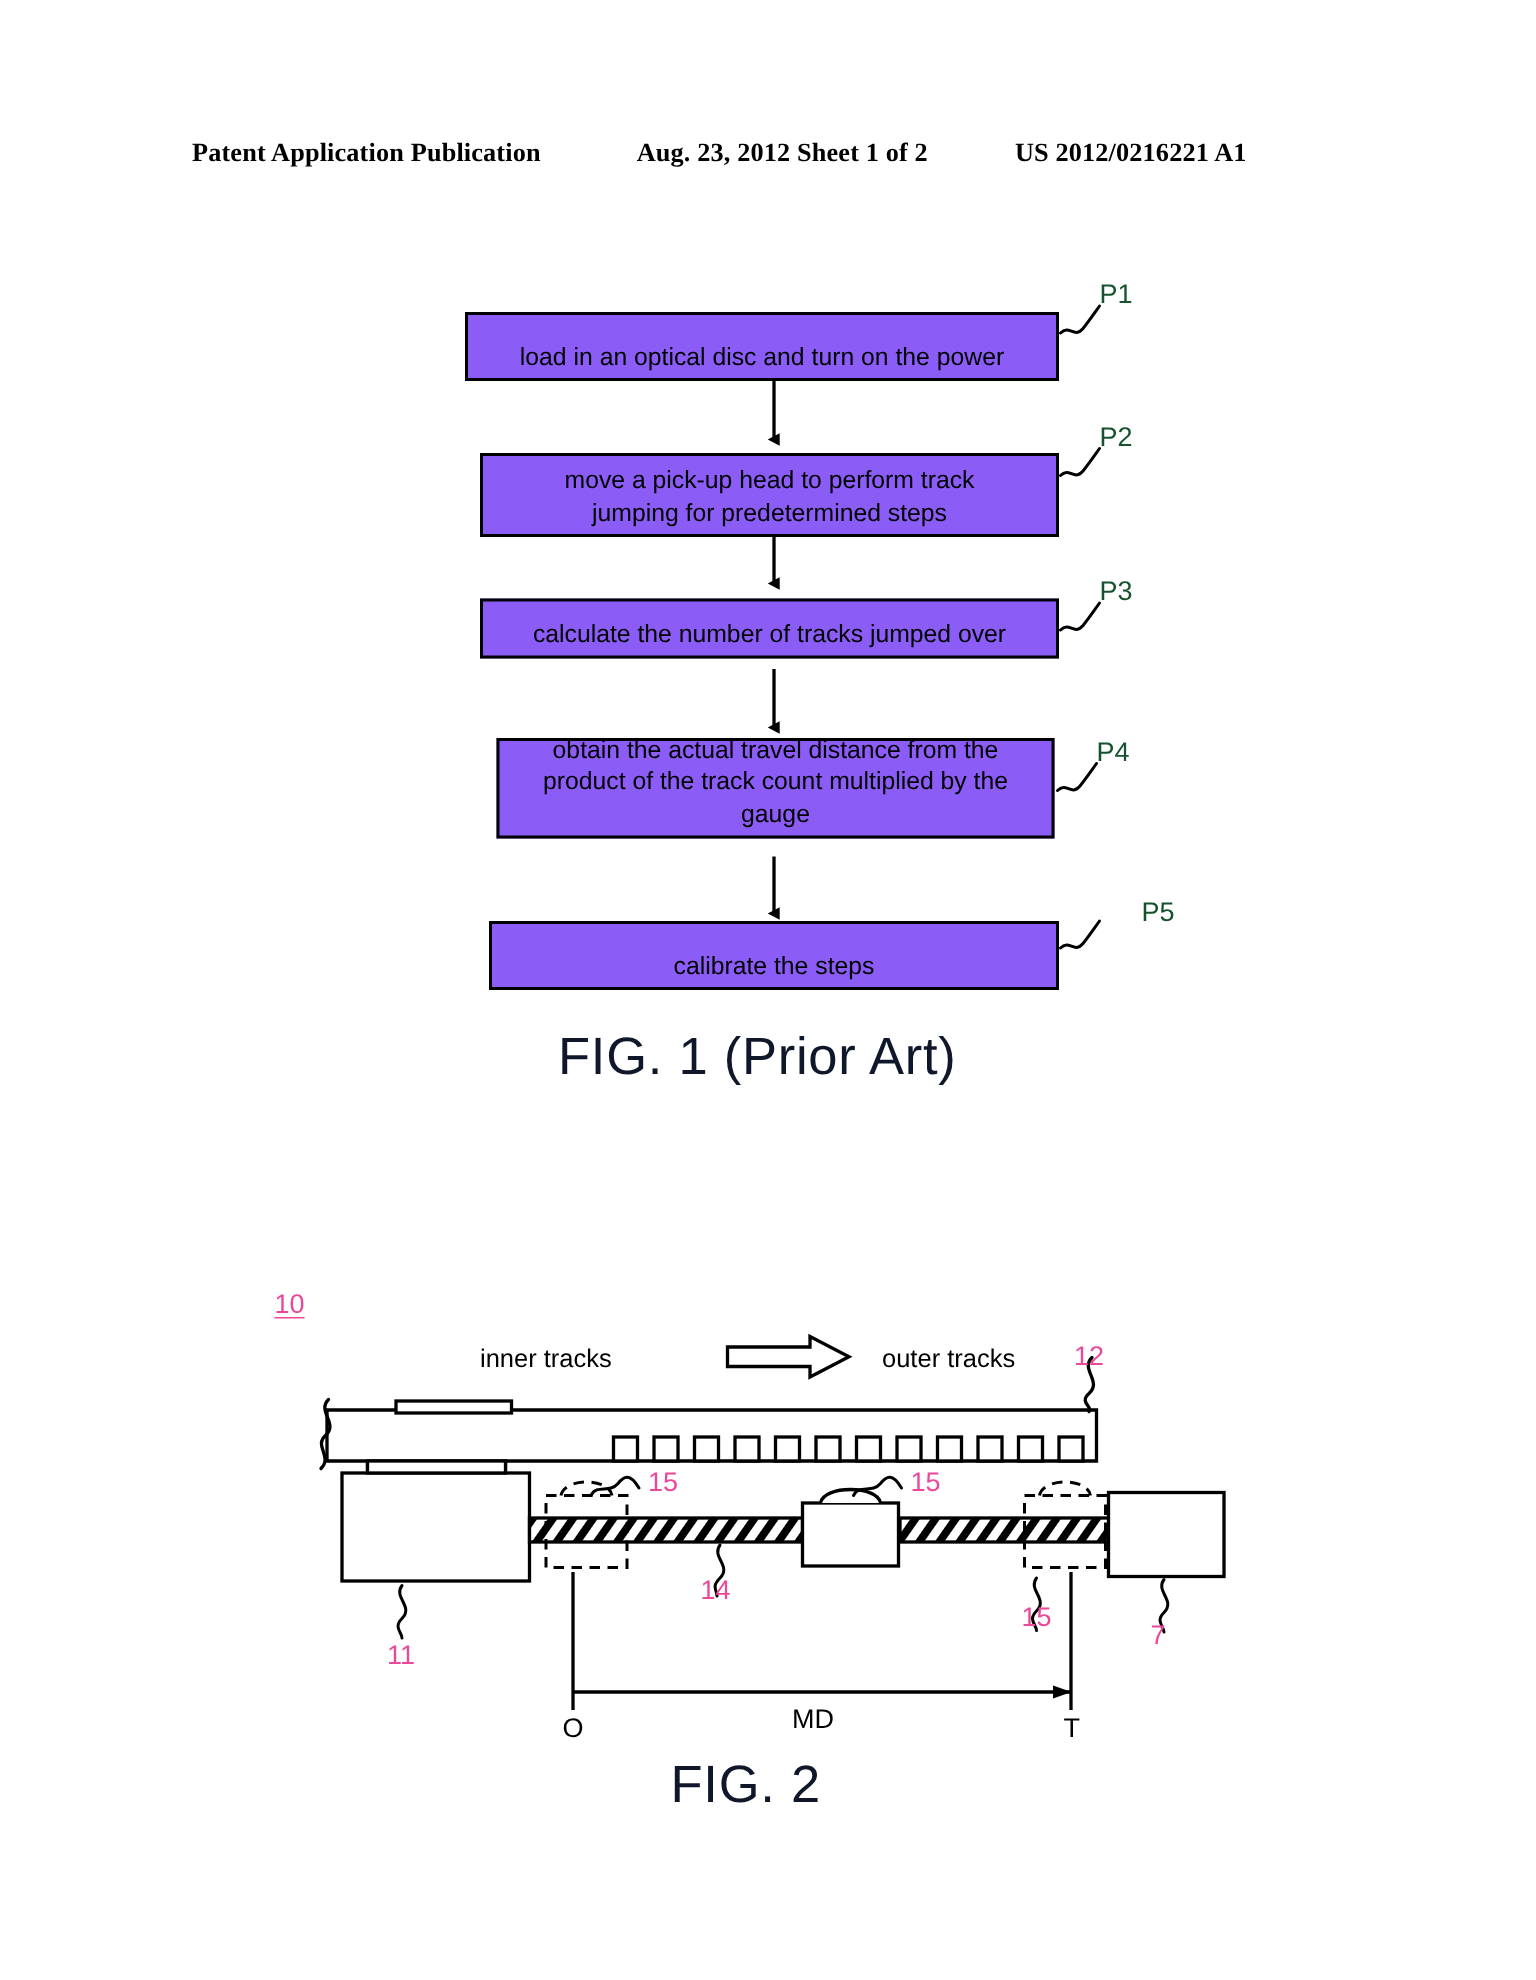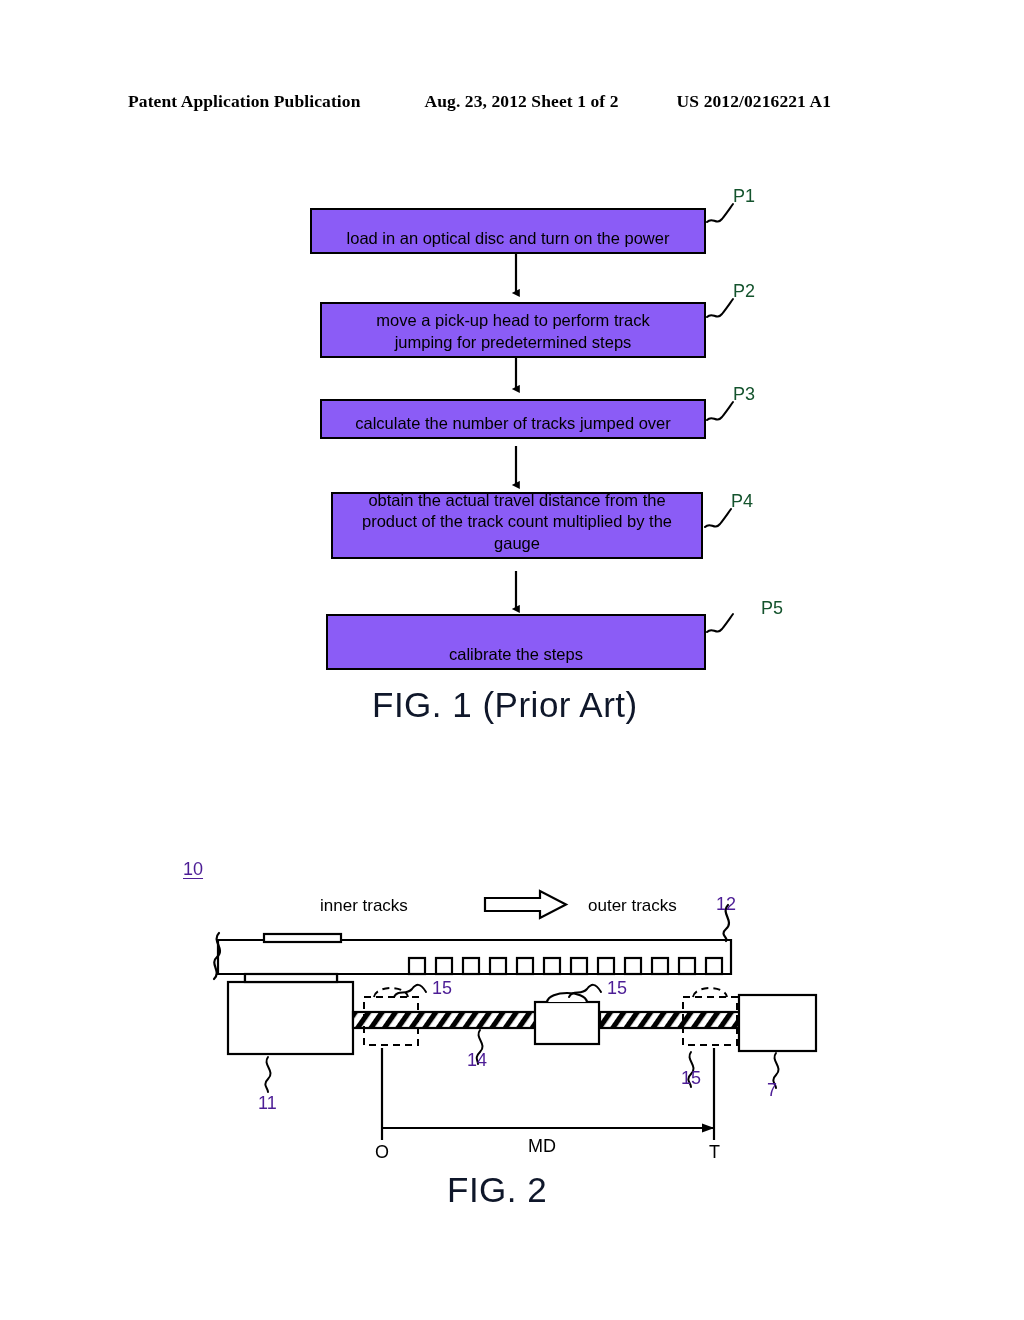--- a/index.html
+++ b/index.html
@@ -87,21 +87,21 @@
     position: absolute;
     font-family: "Liberation Sans", sans-serif;
     font-size: 17px;
     color: #000;
     white-space: nowrap;
   }
   .f2-ref {
     position: absolute;
     font-family: "Liberation Sans", sans-serif;
     font-size: 18px;
-    color: #4c1d95;
+    color: #ec4899;
     white-space: nowrap;
     text-align: right;
   }
   .f2-ref.underlined {
     text-decoration: underline;
     text-underline-offset: 3px;
   }
   .f2-axis {
     position: absolute;
     font-family: "Liberation Sans", sans-serif;
@@ -158,21 +158,21 @@
 <div class="fc-box" style="left:320px; top:399px; width:386px; height:40px;">
   <span>calculate the number of tracks jumped over</span>
 </div>
 <div class="step-tag" style="left:733px; top:384px;">P3</div>
 
 <div class="fc-box" style="left:331px; top:492px; width:372px; height:67px;">
   <span style="display:block; max-width:350px;">obtain the actual travel distance from the product of the track count multiplied by the gauge</span>
 </div>
 <div class="step-tag" style="left:731px; top:491px;">P4</div>
 
-<div class="fc-box" style="left:326px; top:614px; width:380px; height:56px;">
+<div class="fc-box" style="left:326px; top:614px; width:380px; height:46px;">
   <span>calibrate the steps</span>
 </div>
 <div class="step-tag" style="left:733px; top:598px;margin-left:28px;">P5</div>
 
 <div class="fig-caption" style="left:372px; top:685px;">FIG. 1 (Prior Art)</div>
 
 <svg class="fig" viewBox="0 0 1024 1320" width="1024" height="1320" xmlns="http://www.w3.org/2000/svg">
   <defs>
     <pattern id="railHatch" width="11" height="11" patternUnits="userSpaceOnUse" patternTransform="rotate(35)">
       <rect width="11" height="11" fill="#ffffff"></rect>

